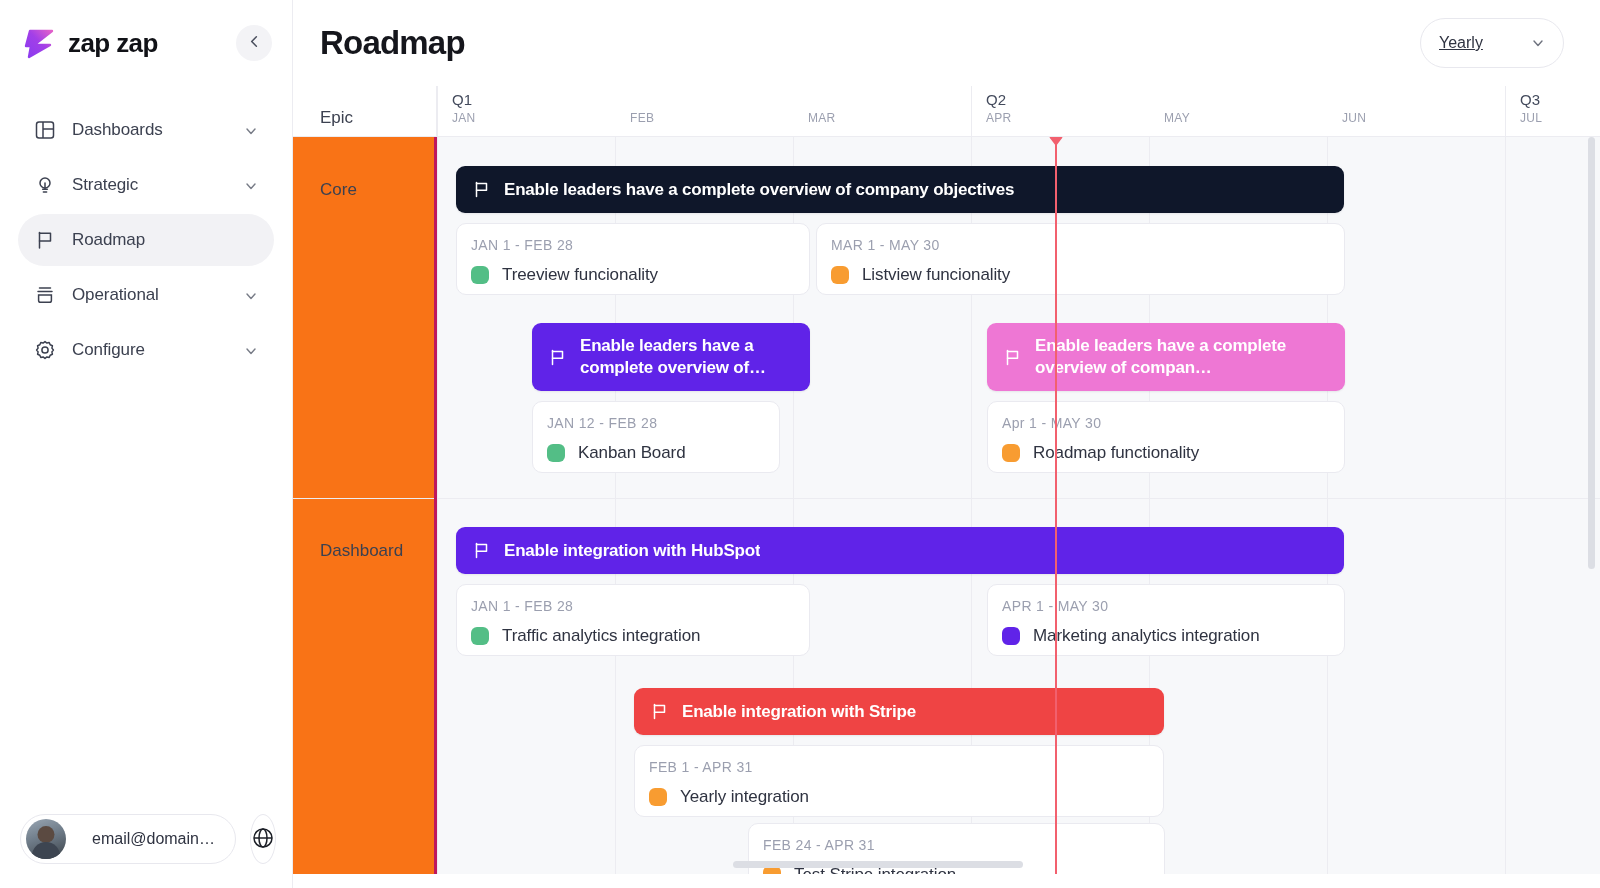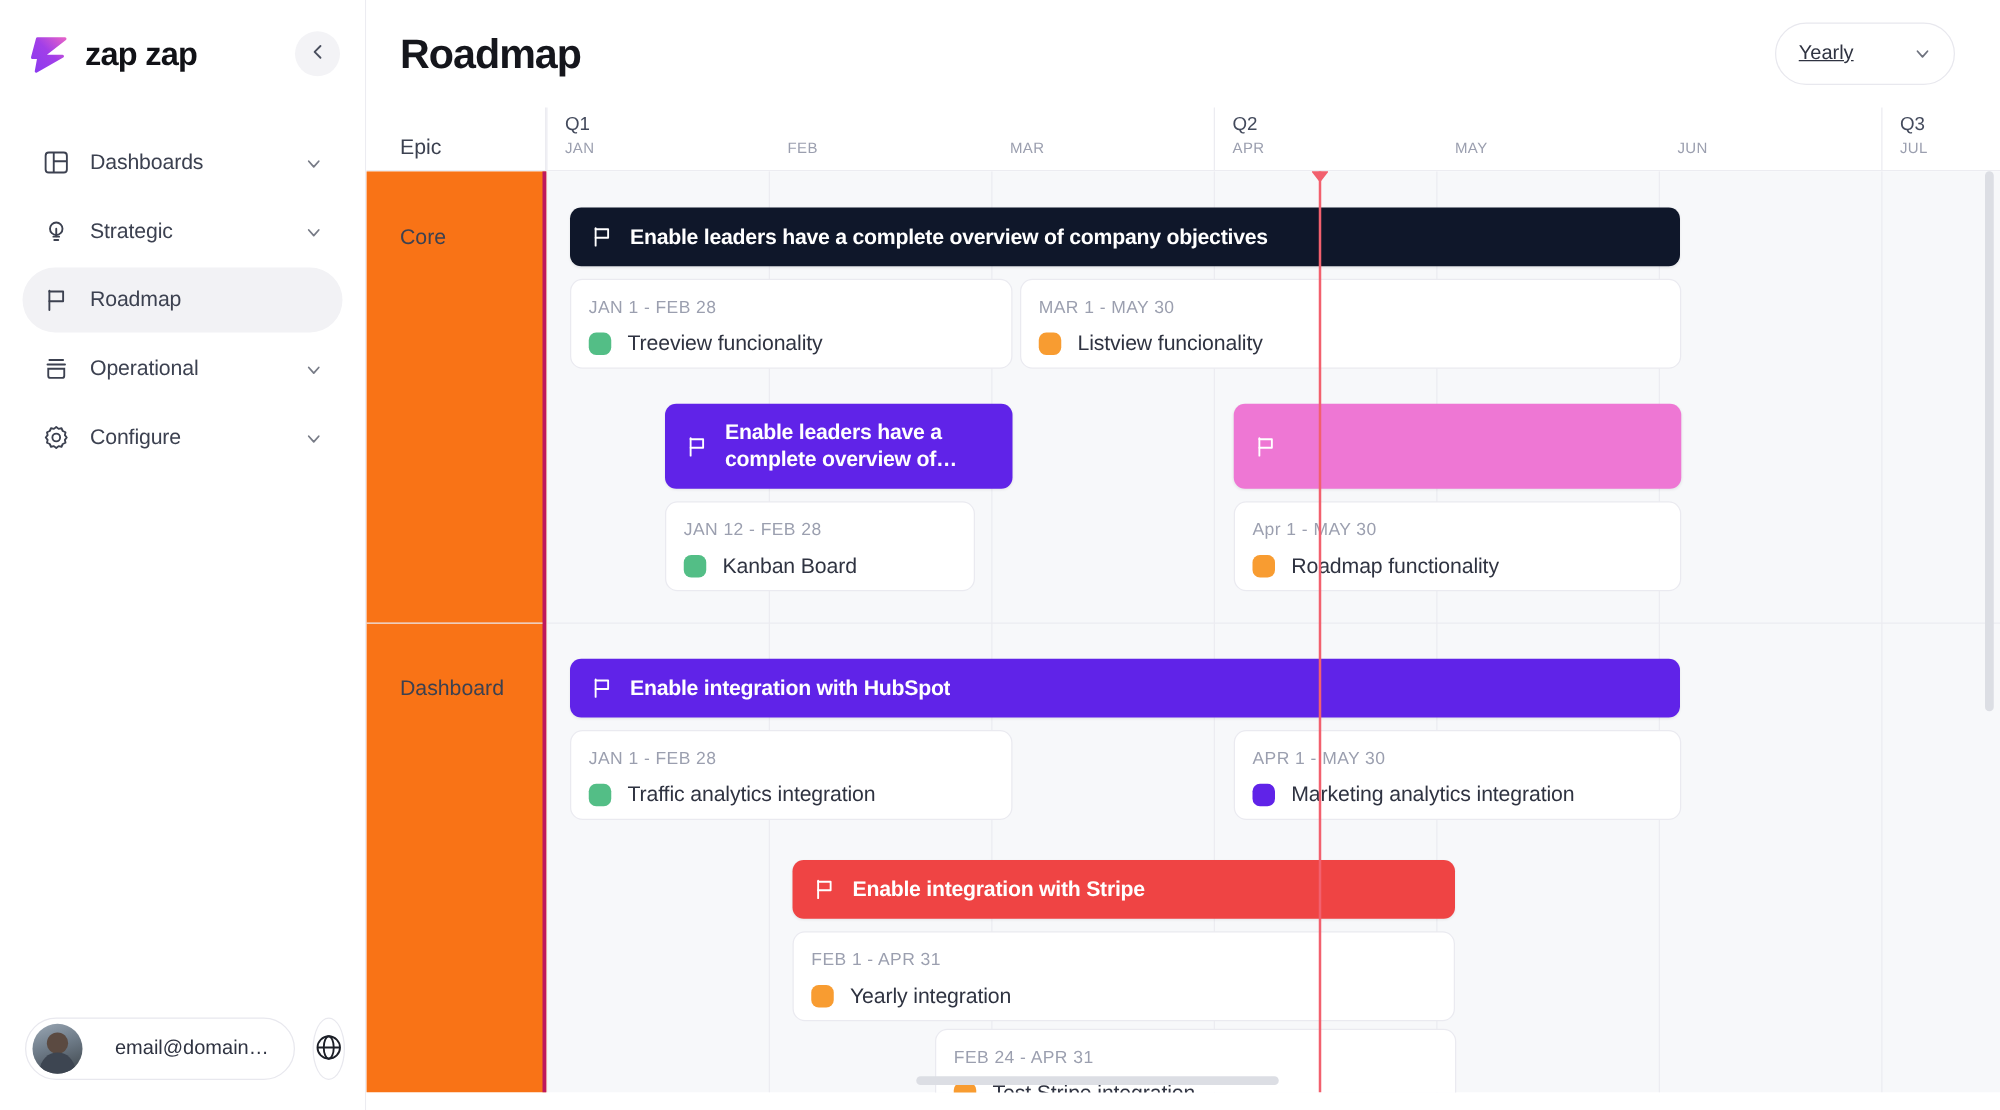--- a/index.html
+++ b/index.html
@@ -418,20 +418,21 @@
         </div>
       </div>
 
       <div class="bar two-line" style="left:694px; top:186px; width:358px; height:68px; background:#ee77d4;">
         <span class="flag">
           <svg viewBox="0 0 19 19" width="19" height="19" fill="none" stroke="#fff" stroke-width="1.5" stroke-linecap="round" stroke-linejoin="round">
               <path d="M4.5 2.5 L4.5 16.5"></path>
               <path d="M4.5 3.4 L14.5 3.4 L14.5 10.2 L4.5 10.2"></path>
             </svg>
         </span>
+        <span class="bar-text">Enable leaders have a complete overview of compan…</span>
       </div>
 
       <div class="card" style="left:694px; top:264px; width:358px; height:72px;">
         <div class="card-date">Apr 1 - MAY 30</div>
         <div class="card-main">
           <span class="dot" style="background:#f89c31"></span>
           <span class="card-title">Roadmap functionality</span>
         </div>
       </div>
 

